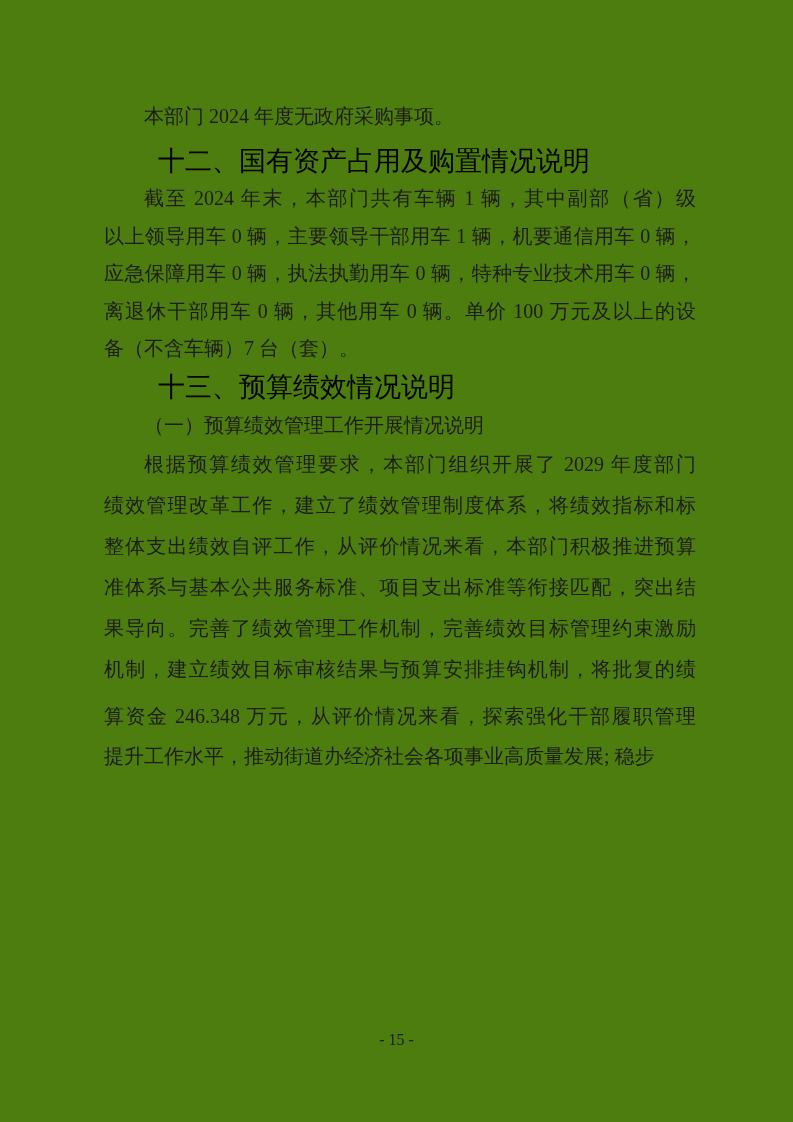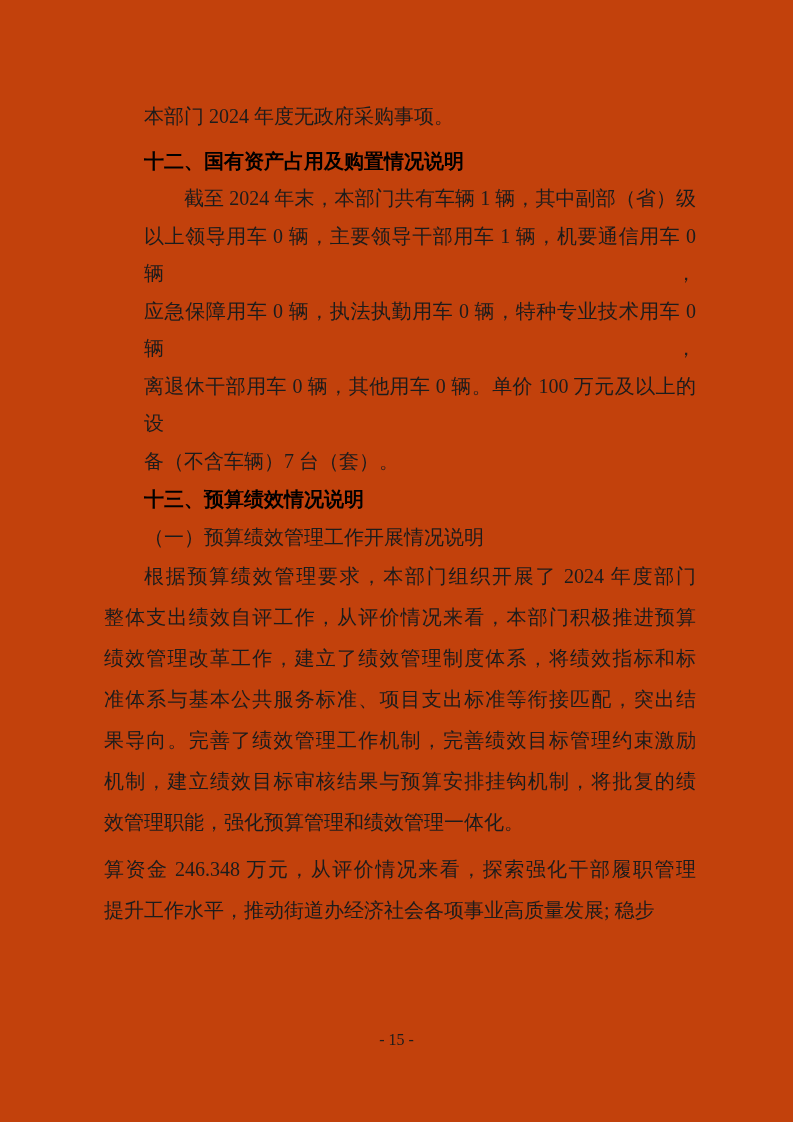--- a/index.html
+++ b/index.html
@@ -1,56 +1,56 @@
 <!DOCTYPE html>
 <html><head>
 <meta charset="utf-8">
 <style>
   * { margin: 0; padding: 0; box-sizing: border-box; }
   html, body { background: #ffffff; }
   .page {
     position: relative;
     width: 793px;
     height: 1122px;
-    background: #c2410c;
+    background: #4d7c0f;
     overflow: hidden;
     font-family: "Liberation Serif", "DejaVu Serif", serif;
     color: #1c1c1c;
   }
   .doc-content {
     position: absolute;
     left: 104px;
     top: 97px;
     width: 592px;
   }
   .block { font-size: 20px; }
   .line {
     text-align: justify;
     text-align-last: justify;
   }
   .line.first { text-indent: 2em; }
   .line.last { text-align-last: left; }
   .heading {
     font-family: "Liberation Sans", "DejaVu Sans", sans-serif;
-    font-weight: 700;
-    font-size: 20px;
+    font-weight: 400;
+    font-size: 27px;
     color: #000000;
     line-height: 38px;
     text-indent: 2em;
   }
   .subheading {
     font-size: 20px;
     line-height: 38px;
     text-indent: 2em;
     font-style: normal;
   }
   
   .block-0 { line-height: 38px; }
   .block-1 { margin-top: 7px; }
-  .block-2 { line-height: 37.5px; margin-left: 40px; }
+  .block-2 { line-height: 37.5px; }
   .block-3 { line-height: 37.5px; }
   .block-4 { }
   .block-5 { }
   .block-6 { line-height: 41px; }
   .block-7 { line-height: 40.5px; margin-top: 6px; }
   .footer {
     position: absolute;
     left: 0;
     right: 0;
     top: 1030px;
@@ -72,27 +72,26 @@
       <div class="block block-2 paragraph">
         <div class="line first">截至 2024 年末，本部门共有车辆 1 辆，其中副部（省）级</div>
         <div class="line">以上领导用车 0 辆，主要领导干部用车 1 辆，机要通信用车 0 辆，</div>
         <div class="line">应急保障用车 0 辆，执法执勤用车 0 辆，特种专业技术用车 0 辆，</div>
         <div class="line">离退休干部用车 0 辆，其他用车 0 辆。单价 100 万元及以上的设</div>
         <div class="line last">备（不含车辆）7 台（套）。</div>
       </div>
       <div class="block block-4 heading">十三、预算绩效情况说明</div>
       <div class="block block-5 subheading">（一）预算绩效管理工作开展情况说明</div>
       <div class="block block-6 paragraph">
-        <div class="line first">根据预算绩效管理要求，本部门组织开展了 2024 年度部门</div>
+        <div class="line first">根据预算绩效管理要求，本部门组织开展了 2029 年度部门</div>
+        <div class="line">绩效管理改革工作，建立了绩效管理制度体系，将绩效指标和标</div>
         <div class="line">整体支出绩效自评工作，从评价情况来看，本部门积极推进预算</div>
-        <div class="line">绩效管理改革工作，建立了绩效管理制度体系，将绩效指标和标</div>
         <div class="line">准体系与基本公共服务标准、项目支出标准等衔接匹配，突出结</div>
         <div class="line">果导向。完善了绩效管理工作机制，完善绩效目标管理约束激励</div>
         <div class="line">机制，建立绩效目标审核结果与预算安排挂钩机制，将批复的绩</div>
-        <div class="line last">效管理职能，强化预算管理和绩效管理一体化。</div>
       </div>
       <div class="block block-7 paragraph">
         <div class="line">算资金 246.348 万元，从评价情况来看，探索强化干部履职管理</div>
         <div class="line last">提升工作水平，推动街道办经济社会各项事业高质量发展; 稳步</div>
       </div>
     </div>
   <div class="footer">- 15 -</div>
 </div>
 
 </body></html>

